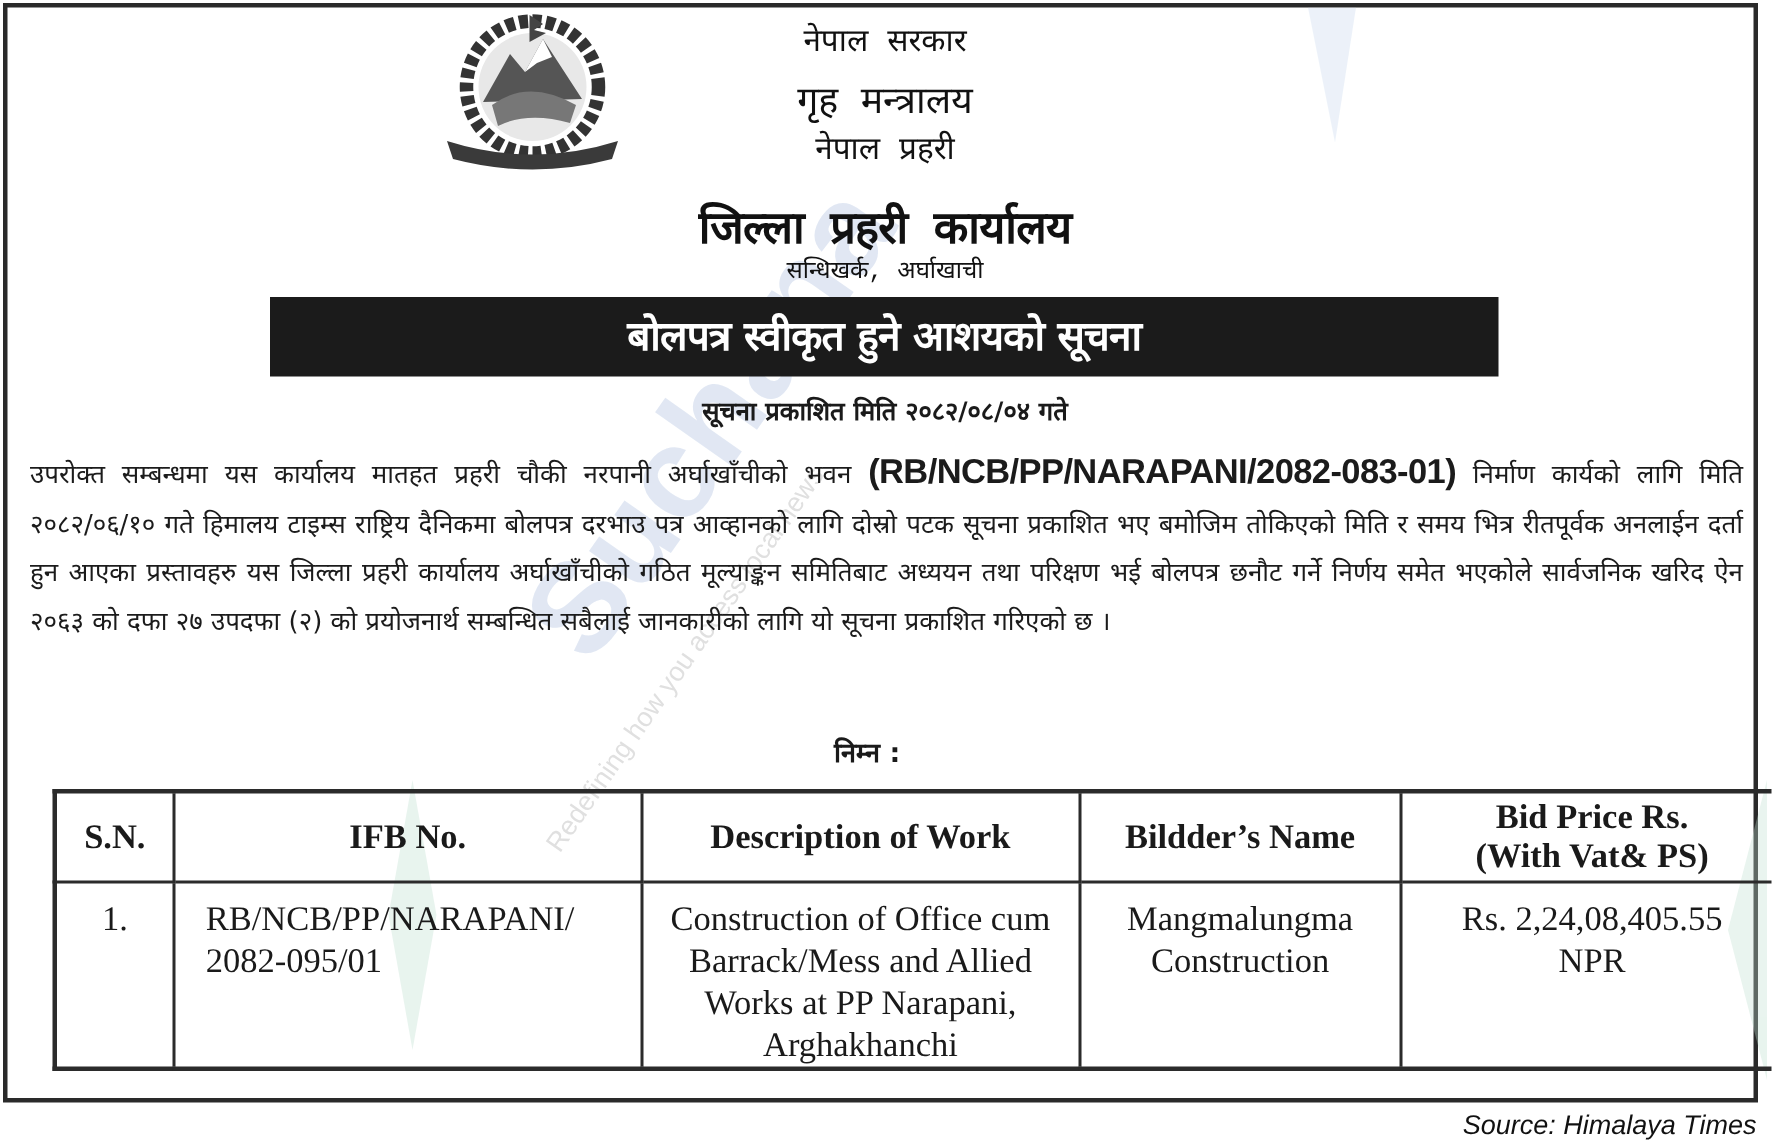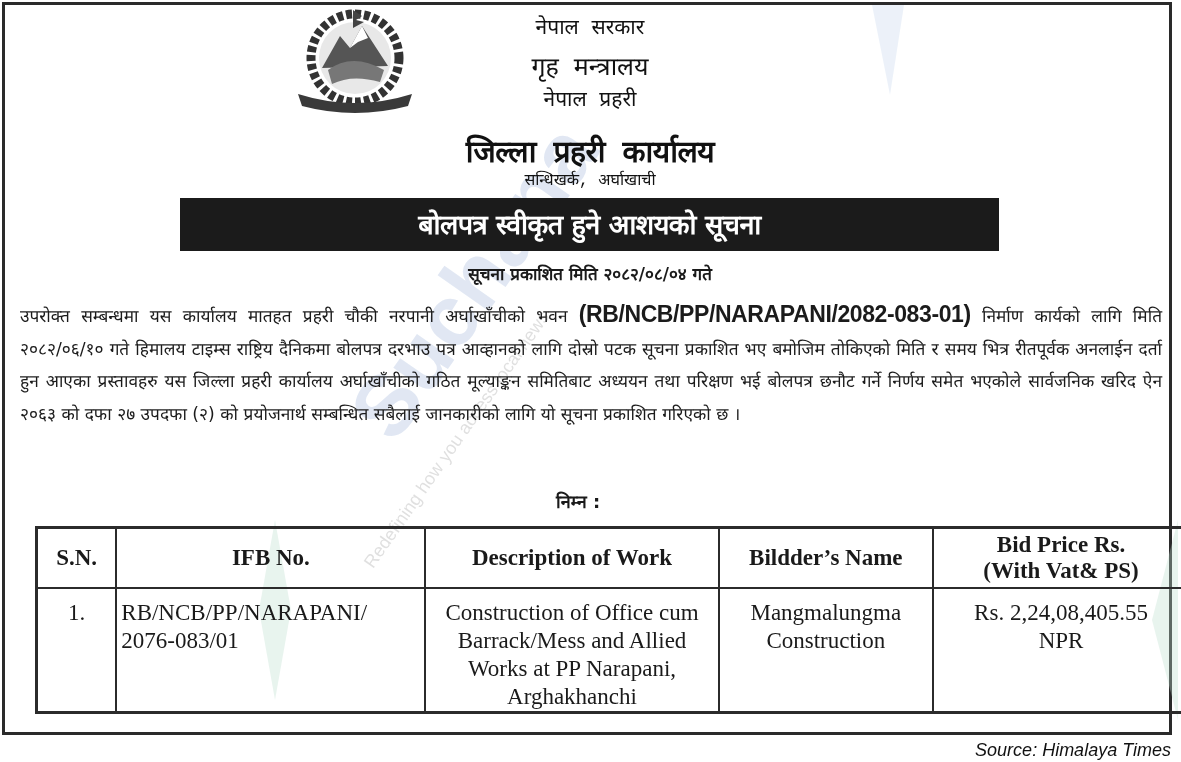--- a/index.html
+++ b/index.html
@@ -15,21 +15,21 @@
   .title-bar { position: absolute; left: 180px; top: 198px; width: 819px; height: 53px; background: #1b1b1b; color: #fff; text-align: center; line-height: 53px; font-family: "DejaVu Sans", sans-serif; font-weight: bold; font-size: 27px; letter-spacing: -0.5px; }
   .pubdate { position: absolute; left: 300px; top: 262px; width: 580px; text-align: center; font-family: "DejaVu Sans", sans-serif; font-weight: bold; font-size: 17px; }
   .body-text { position: absolute; left: 20px; top: 298px; width: 1142px; font-family: "DejaVu Sans", sans-serif; font-size: 17.3px; line-height: 32.5px; text-align: justify; color: #1b1b1b; }
   .body-text .ref { font-family: "Liberation Sans", sans-serif; font-weight: bold; font-size: 23px; letter-spacing: -0.4px; }
   .nimna { position: absolute; left: 556px; top: 489px; font-family: "DejaVu Sans", sans-serif; font-weight: bold; font-size: 18px; }
   table.bids { position: absolute; left: 15px; top: 526px; width: 1156px; border-collapse: collapse; font-family: "Liberation Serif", serif; font-size: 23px; color: #1a1a1a; }
   table.bids th, table.bids td { border: 2px solid #2b2b2b; text-align: center; vertical-align: middle; padding: 0 6px; }
   table.bids { border: 3px solid #2b2b2b; margin-left: 20px; }
   table.bids th { font-weight: bold; height: 58px; line-height: 26px; }
   table.bids td { vertical-align: top; padding-top: 10px; line-height: 28px; height: 124px; box-sizing: border-box; }
-  table.bids td.ifb { text-align: left; padding-left: 4px; }
+  table.bids td.ifb { text-align: left; padding-left: 20px; }
   .c-sn { width: 70px; } .c-ifb { width: 305px; } .c-desc { width: 308px; } .c-name { width: 210px; } .c-price { width: 262px; }
   .source { position: absolute; right: 10px; top: 740px; font-family: "Liberation Sans", sans-serif; font-style: italic; font-size: 18px; color: #111; }
   .wm-text { position: absolute; left: 330px; top: 400px; font-family: "Liberation Sans", sans-serif; font-weight: bold; font-size: 86px; color: #c9d5ea; opacity: 0.55; transform: rotate(-55deg); transform-origin: left top; pointer-events: none; }
   .wm-sub { position: absolute; left: 360px; top: 560px; font-family: "Liberation Sans", sans-serif; font-size: 18px; color: #d3d3d3; opacity: 0.7; transform: rotate(-55deg); transform-origin: left top; pointer-events: none; }
   .wm-shape { position: absolute; pointer-events: none; opacity: 0.35; }
 </style>
 </head>
 <body>
 
 <div class="frame"></div>
@@ -80,21 +80,21 @@
         <div>Bid Price Rs.</div>
         <div>(With Vat&amp; PS)</div>
       </th>
     </tr>
   </thead>
   <tbody>
     <tr>
       <td>1.</td>
       <td class="ifb">
         <div>RB/NCB/PP/NARAPANI/</div>
-        <div>2076-083/01</div>
+        <div>2082-095/01</div>
       </td>
       <td>
         <div>Construction of Office cum</div>
         <div>Barrack/Mess and Allied</div>
         <div>Works at PP Narapani,</div>
         <div>Arghakhanchi</div>
       </td>
       <td>
         <div>Mangmalungma</div>
         <div>Construction</div>

